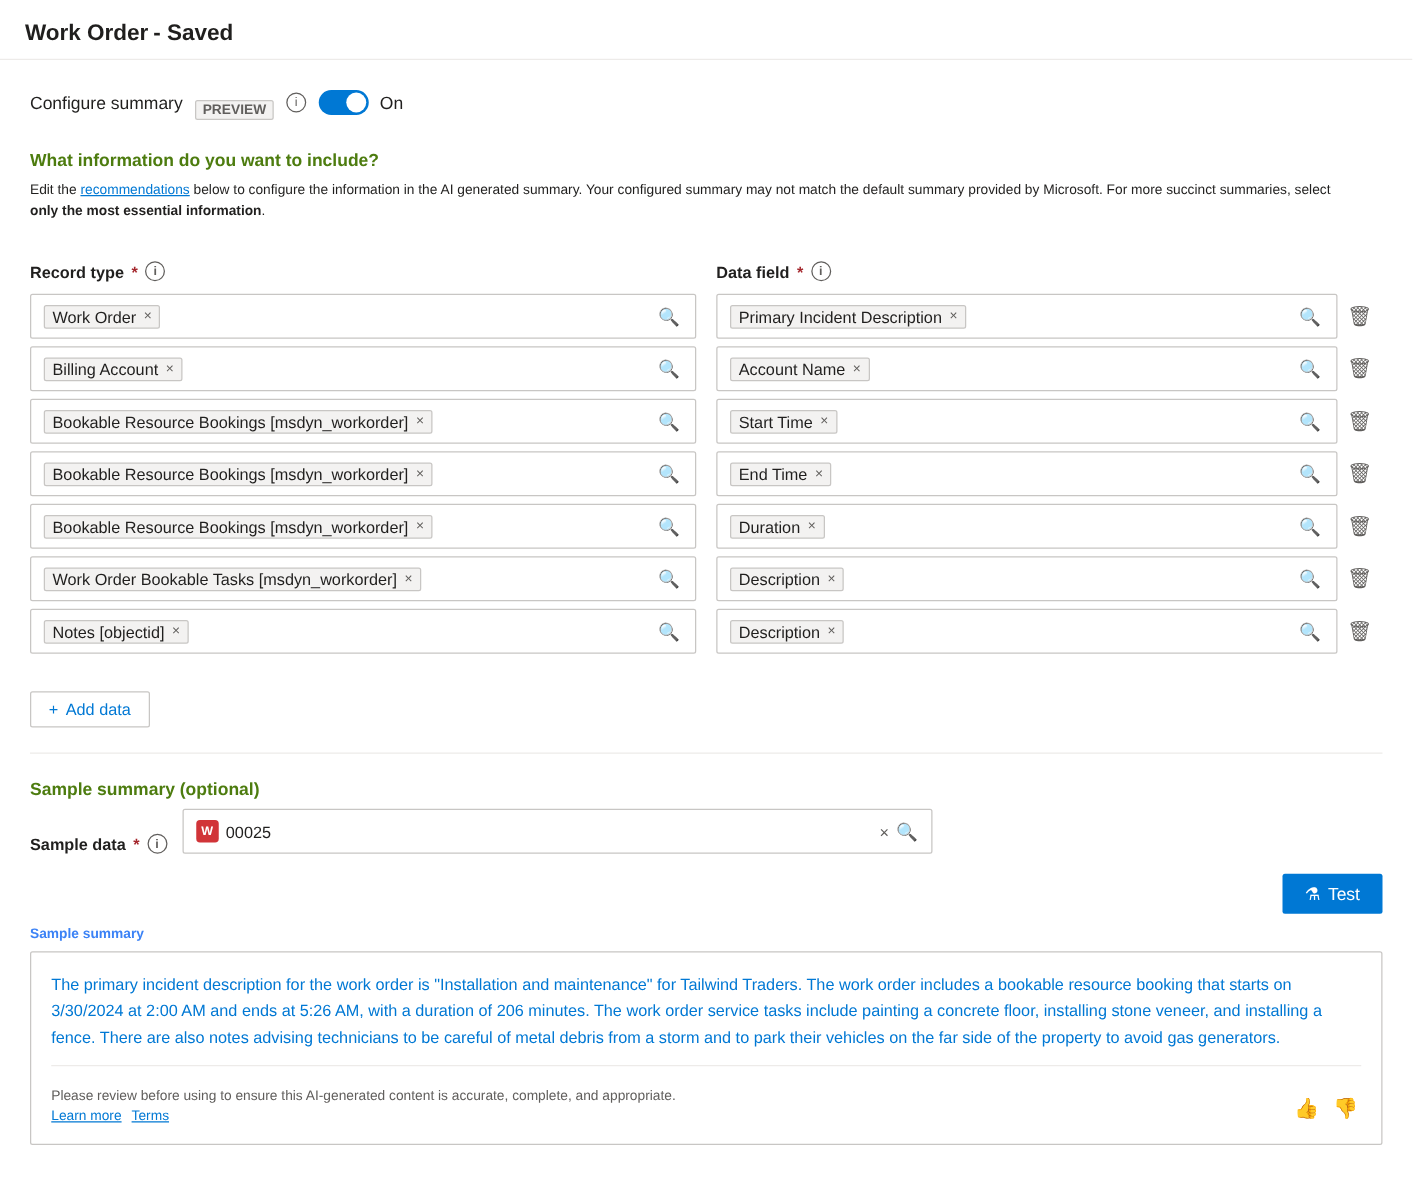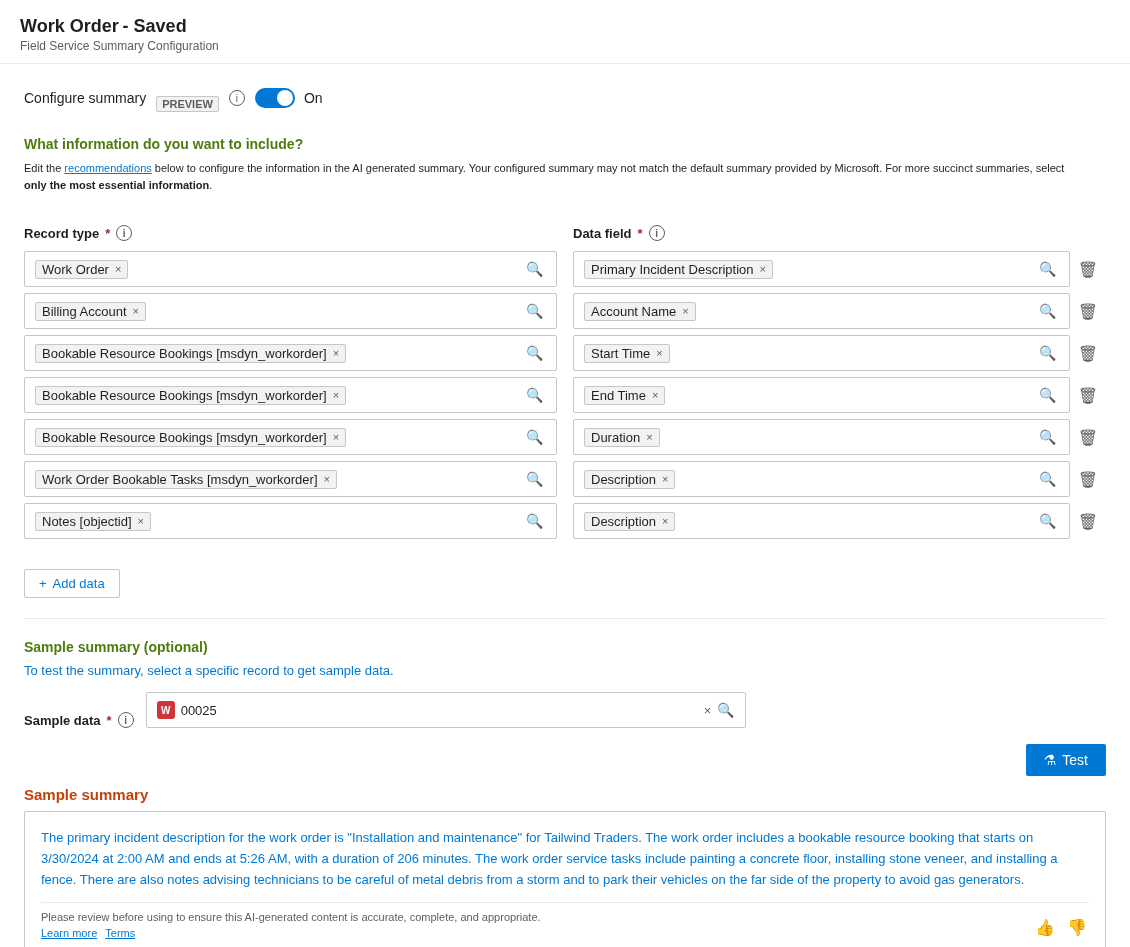--- a/index.html
+++ b/index.html
@@ -56,44 +56,43 @@
     .sample-data-label { display: flex; align-items: center; gap: 6px; font-size: 13px; font-weight: 600; color: #201f1e; min-width: 100px; }
     .sample-data-input { flex: 1; display: flex; align-items: center; border: 1px solid #c8c6c4; border-radius: 2px; padding: 6px 10px; background: #fff; min-height: 36px; max-width: 600px; }
     .sample-data-record-icon { width: 18px; height: 18px; background: #d13438; border-radius: 3px; display: inline-flex; align-items: center; justify-content: center; color: #fff; font-size: 10px; font-weight: 600; margin-right: 6px; }
     .sample-data-value { font-size: 13px; color: #201f1e; flex: 1; }
     .sample-data-clear { cursor: pointer; color: #605e5c; font-size: 13px; margin: 0 6px; }
     .sample-search { color: #605e5c; }
     
     .test-btn-row { display: flex; justify-content: flex-end; margin: 10px 0; }
     .test-btn { background: #0078d4; color: #fff; border: none; border-radius: 2px; padding: 8px 18px; font-size: 14px; cursor: pointer; display: flex; align-items: center; gap: 6px; }
     
-    .summary-section-label { font-size: 15px; font-weight: 600; color: #c2410c; margin-bottom: 8px; }
+    .summary-section-label { font-size: 11px; font-weight: 600; color: #3b82f6; margin-bottom: 8px; }
     
     .summary-box { border: 1px solid #c8c6c4; border-radius: 2px; padding: 16px; background: #fff; min-height: 100px; }
     .summary-text { font-size: 13px; color: #0078d4; line-height: 1.6; }
     
-    .summary-footer { border-top: 1px solid #edebe9; margin-top: 12px; }
+    .summary-footer { border-top: 1px solid #edebe9; margin-top: 12px; padding-top: 10px; }
     .footer-disclaimer { font-size: 11px; color: #605e5c; margin-bottom: 4px; }
     .footer-links { display: flex; gap: 8px; }
     .footer-links a { font-size: 11px; color: #0078d4; text-decoration: underline; cursor: pointer; }
     
     .footer-feedback { display: flex; justify-content: flex-end; gap: 8px; margin-top: 4px; }
     .feedback-btn { background: none; border: none; cursor: pointer; color: #605e5c; font-size: 16px; padding: 2px; }
     .footer-row { display: flex; justify-content: space-between; align-items: flex-end; margin-top: 8px; }
   </style>
 </head>
 <body>
 
 <div class="page-container">
   <div class="header">
     <div>
       <span class="header-title">Work Order</span>
       <span class="header-title saved">- Saved</span>
     </div>
-    <div class="header-subtitle">Field Service Summary Configuration</div>
   </div>
 
   <div class="content">
     
     <div class="configure-row">
       <span class="configure-label">Configure summary</span>
       <span class="preview-badge">PREVIEW</span>
       <span class="info-icon">i</span>
       <label class="toggle">
         <div class="toggle-switch">
@@ -311,21 +310,20 @@
     <button class="add-data-btn">
       <span>+</span>
       <span>Add data</span>
     </button>
 
     <hr class="divider">
 
     
     <div class="sample-section">
       <div class="section-heading">Sample summary (optional)</div>
-      <div class="sample-description">To test the summary, select a specific record to get sample data.</div>
 
       <div class="sample-data-row">
         <div class="sample-data-label">
           <span>Sample data</span>
           <span class="required-star">*</span>
           <span class="info-icon">i</span>
         </div>
         <div class="sample-data-input">
           <span class="sample-data-record-icon">W</span>
           <span class="sample-data-value">00025</span>

